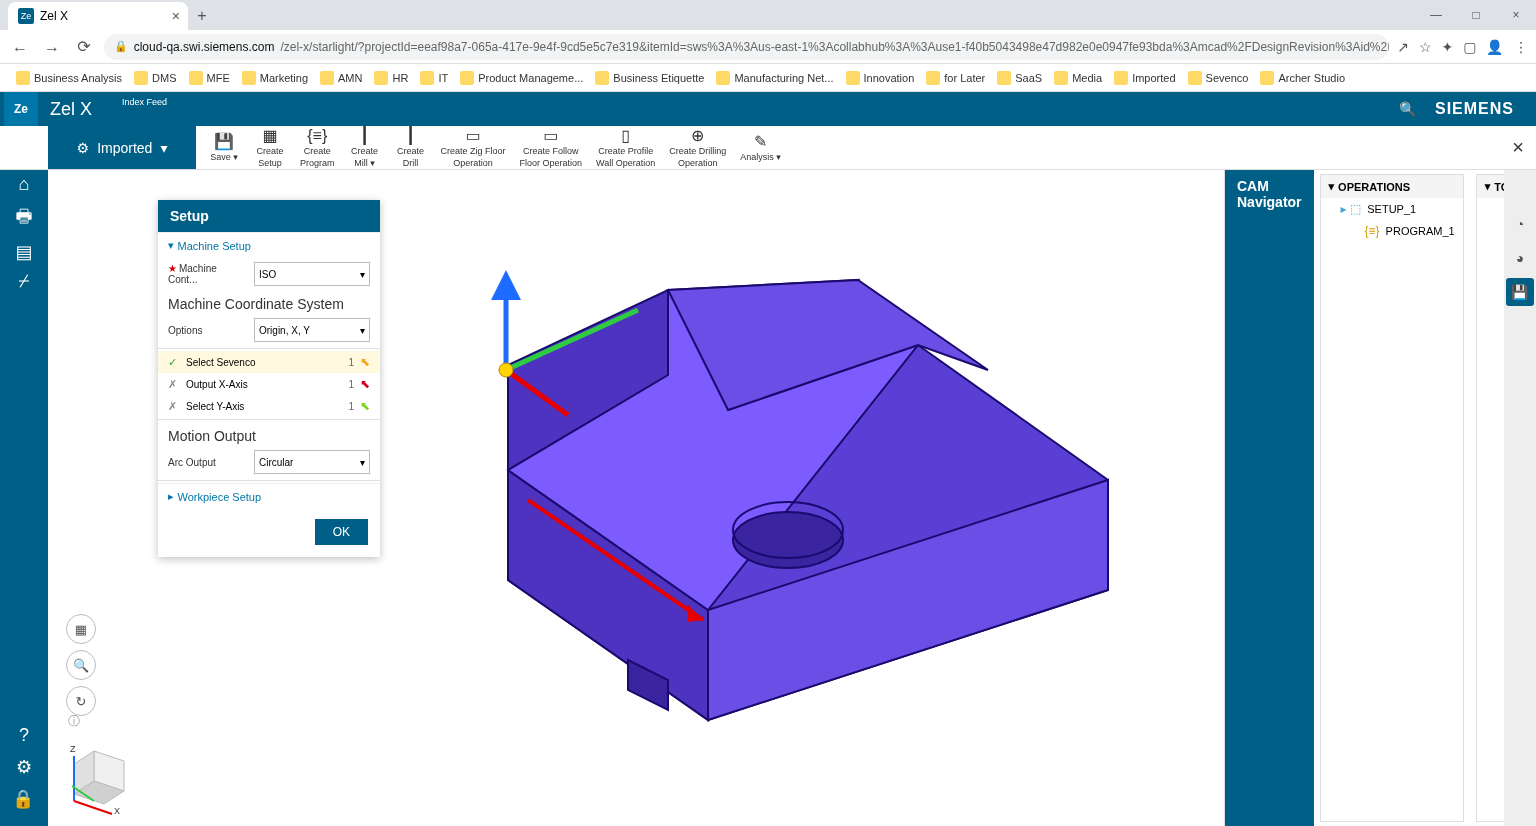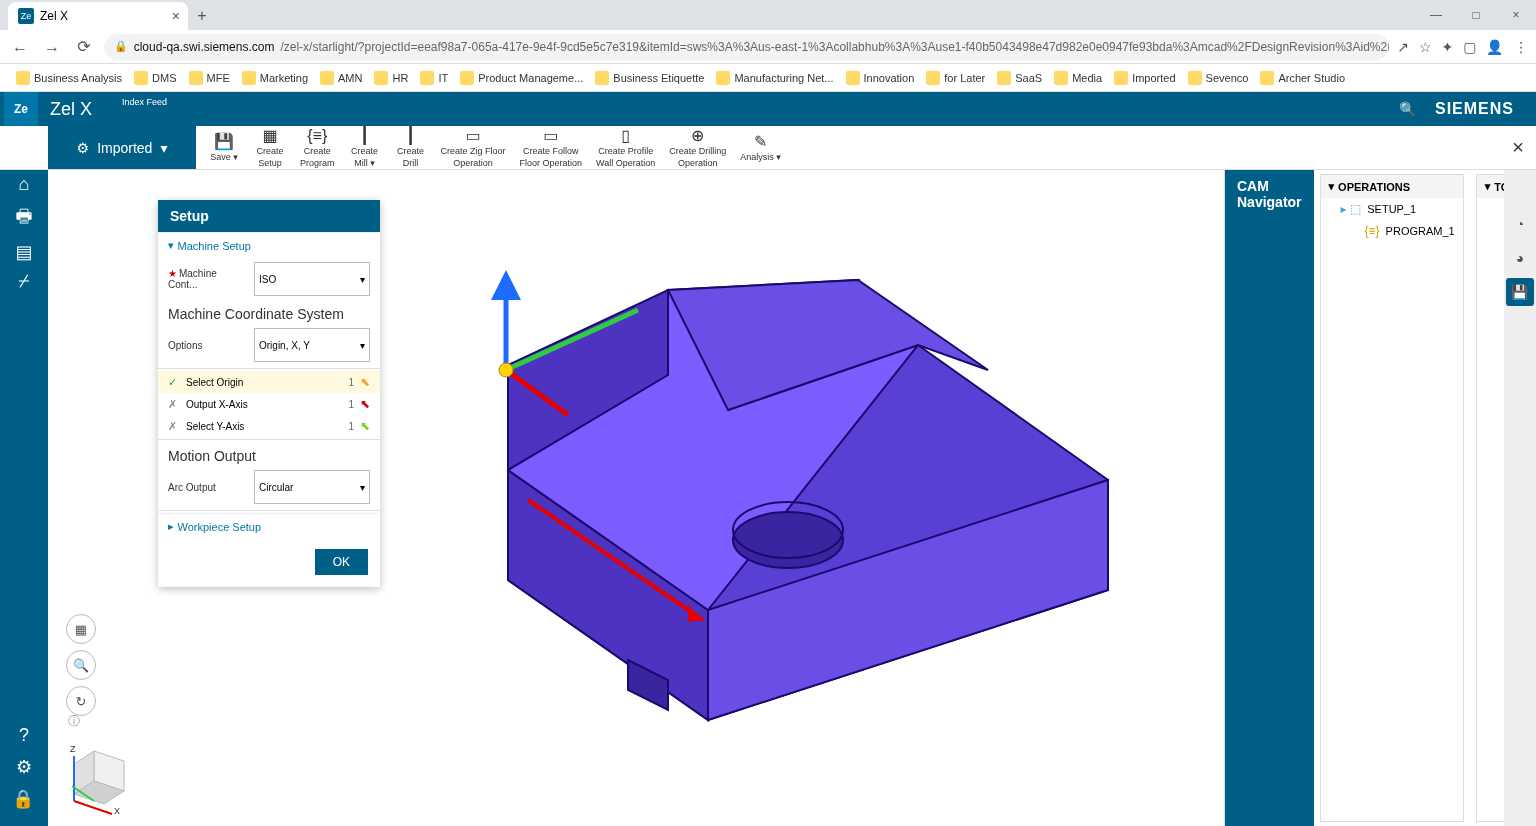--- a/index.html
+++ b/index.html
@@ -47,21 +47,21 @@
 .left-rail-bottom { margin-top: auto; display: flex; flex-direction: column; gap: 10px; padding-bottom: 16px; align-items: center; }
 
 .canvas-area { flex: 1; position: relative; background: #fff; }
 
 
 .setup-panel { position: absolute; left: 110px; top: 30px; width: 222px; background: #fff; box-shadow: 0 2px 8px rgba(0,0,0,0.25); font-size: 11px; }
 .setup-header { background: #005f87; color: #fff; padding: 8px 12px; font-size: 14px; font-weight: 600; }
 .setup-section-hdr { color: #0077a8; padding: 6px 10px; font-size: 11px; display: flex; align-items: center; gap: 4px; border-top: 1px solid #eee; }
 .setup-row { display: flex; align-items: center; padding: 4px 10px; gap: 6px; }
 .setup-label { flex: 0 0 80px; font-size: 10px; color: #333; }
-.setup-select { flex: 1; height: 34px; border: 1px solid #bbb; font-size: 10px; padding: 0 4px; display: flex; align-items: center; justify-content: space-between; background: #fff; }
+.setup-select { flex: 1; height: 24px; border: 1px solid #bbb; font-size: 10px; padding: 0 4px; display: flex; align-items: center; justify-content: space-between; background: #fff; }
 .setup-subhdr { font-size: 14px; color: #333; padding: 6px 10px 2px; }
 .axis-row { display: flex; align-items: center; padding: 4px 10px; gap: 6px; font-size: 10px; }
 .axis-row.active { background: #fff9e0; }
 .axis-check { width: 12px; font-size: 11px; }
 .axis-label { flex: 1; }
 .axis-count { color: #666; }
 .ok-btn { background: #005f87; color: #fff; border: none; padding: 6px 18px; font-size: 12px; margin: 10px 12px 12px auto; display: block; }
 .setup-sep { border-top: 1px solid #e0e0e0; margin: 2px 0; }
 .req-star { color: #c00; margin-right: 2px; }
 
@@ -295,21 +295,21 @@
         <span class="setup-label">Options</span>
         <div class="setup-select">
             <span>Origin, X, Y</span>
             <span>▾</span>
           </div>
       </div>
       <div class="setup-sep"></div>
       <div id="axes-rows">
           <div class="axis-row active">
             <span class="axis-check" style="color:#2e9e2e">✓</span>
-            <span class="axis-label">Select Origin</span>
+            <span class="axis-label">Select Sevenco</span>
             <span class="axis-count">1</span>
             <span style="color:#f5a623;font-size:12px">⬉</span>
           </div>
           <div class="axis-row">
             <span class="axis-check" style="color:#888">✗</span>
             <span class="axis-label">Output X-Axis</span>
             <span class="axis-count">1</span>
             <span style="color:#d0021b;font-size:12px">⬉</span>
           </div>
           <div class="axis-row">

